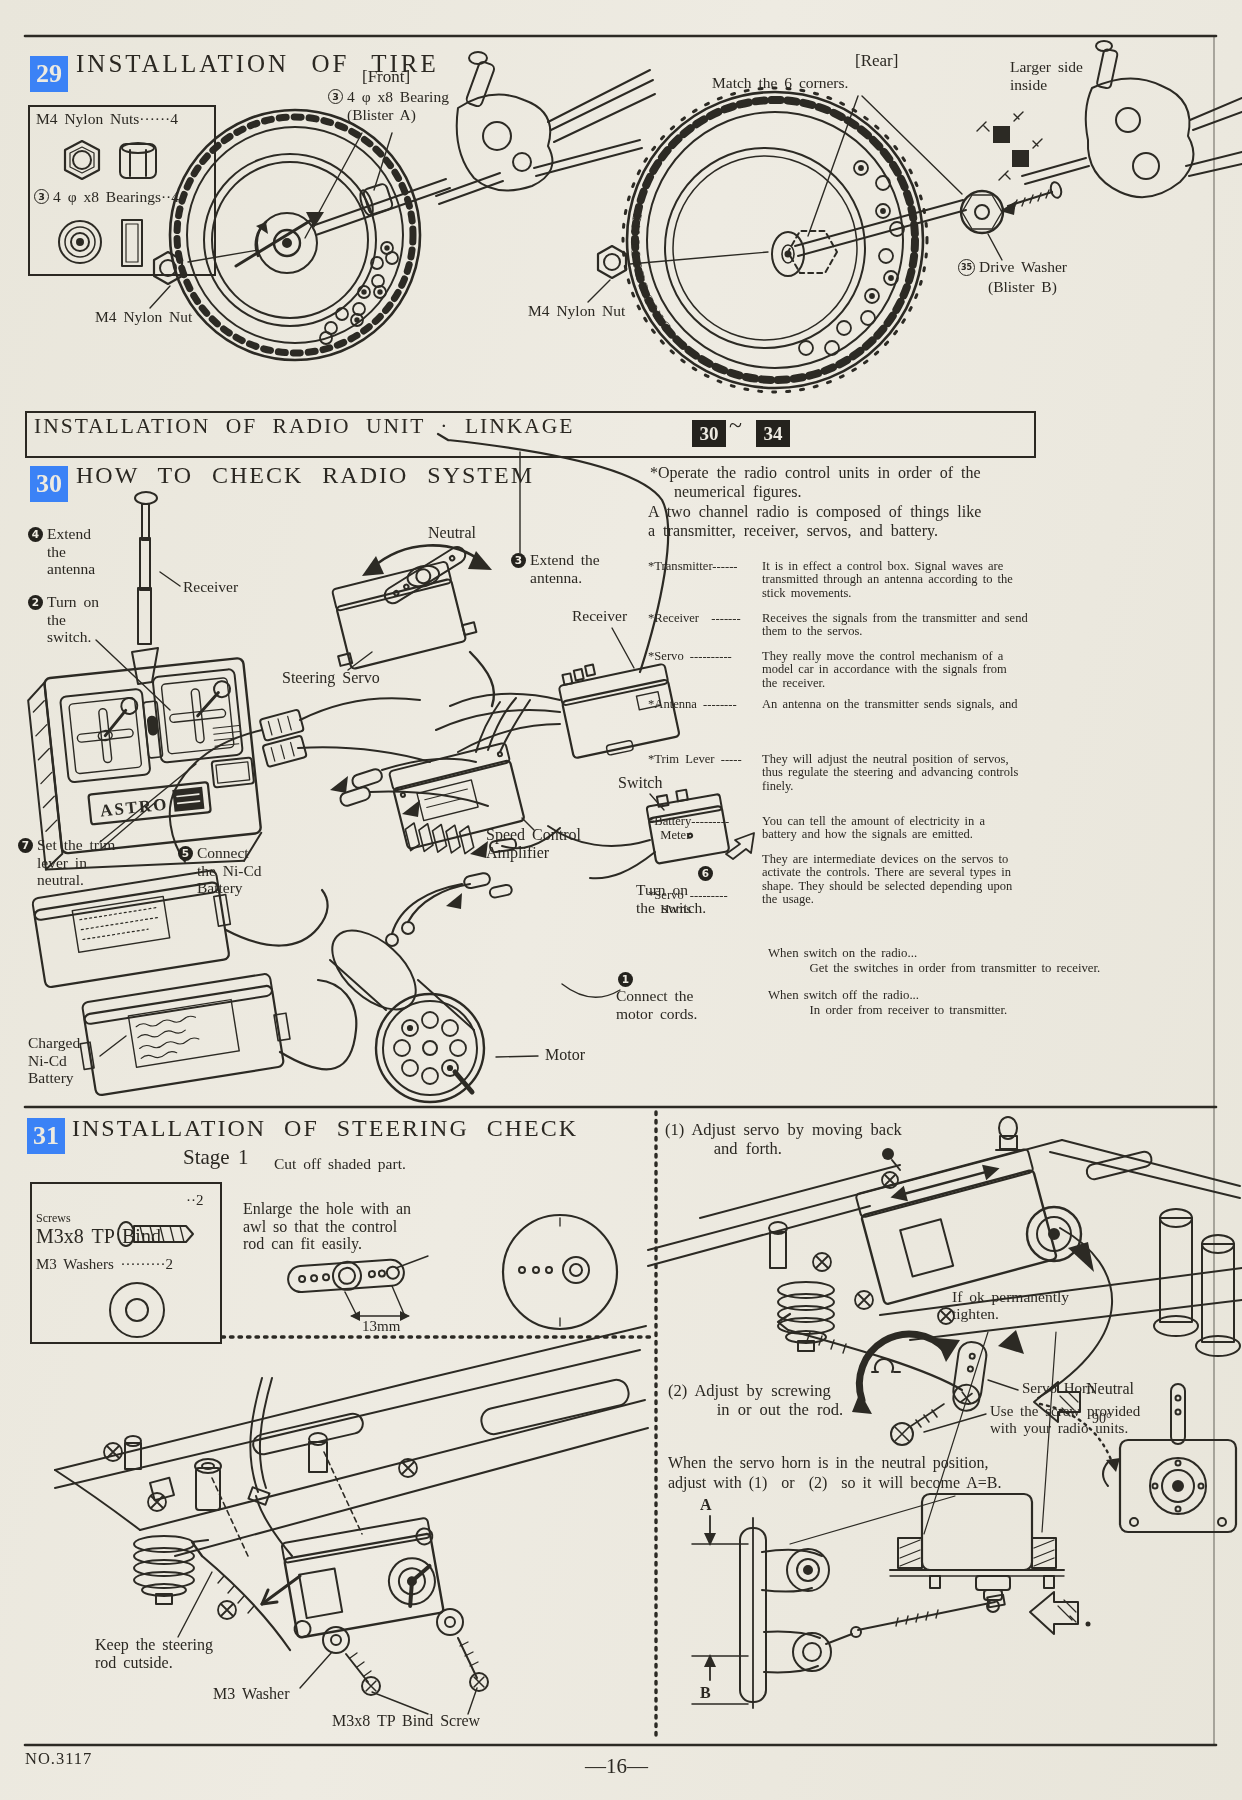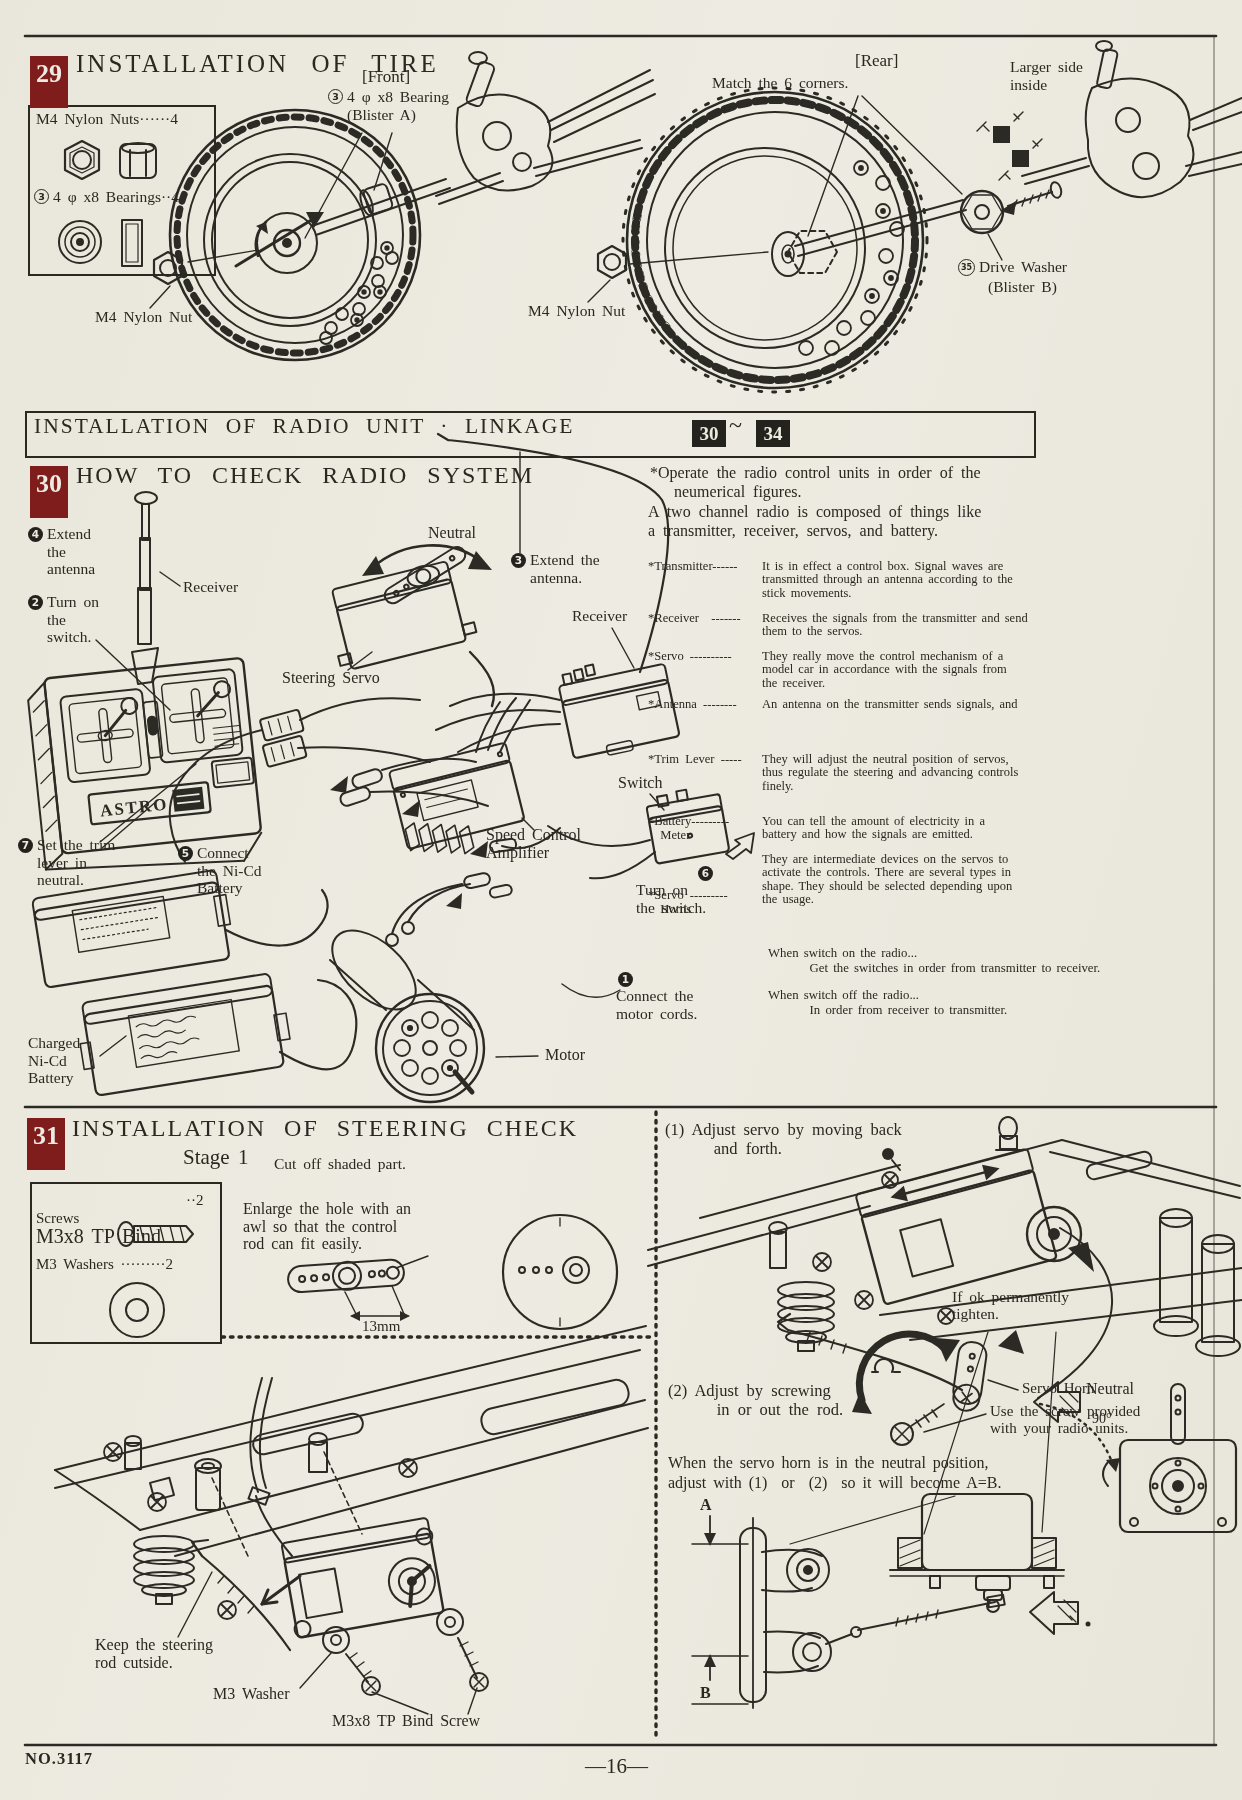--- a/index.html
+++ b/index.html
@@ -4,21 +4,21 @@
 <style>
   html,body{margin:0;padding:0}
   body{
     width:1242px;height:1800px;position:relative;overflow:hidden;
     background:linear-gradient(105deg,#e9e6db 0%,#eeebe2 45%,#e8e5da 100%);
     font-family:"Liberation Serif",serif;color:#2b2822;
   }
   .lbl{position:absolute;white-space:pre;color:#2b2822;font-family:"Liberation Serif",serif;
        font-size:15.5px;line-height:17.5px;word-spacing:3px}
   .flex{display:flex;gap:4px;align-items:flex-start}
-  .secnum{position:absolute;width:38px;height:52px;background:#7f1d1d;color:#edeae1;
+  .secnum{position:absolute;width:38px;height:36px;background:#3b82f6;color:#edeae1;
           font:bold 26px/36px "Liberation Serif",serif;text-align:center}
   .rbadge{position:absolute;width:34px;height:27px;background:#24221d;color:#edeae1;
           font:bold 19px/27px "Liberation Serif",serif;text-align:center}
   .nbul{flex:none;width:15px;height:15px;border-radius:50%;background:#24221d;color:#edeae1;
         font:bold 10.5px/15px "DejaVu Sans",sans-serif;text-align:center;margin-top:2px}
   .nbul.abs{position:absolute}
   .circ{flex:none;width:15px;height:15px;border-radius:50%;border:1.4px solid #2b2822;
         font:bold 9.5px/14px "DejaVu Sans",sans-serif;text-align:center;margin-top:1px;box-sizing:border-box}
   .box{position:absolute;border:2.2px solid #2b2822}
   .banner{position:absolute;border:2.4px solid #2b2822}
@@ -751,21 +751,21 @@
 <div class="lbl" style="left:768px;top:988px;font-size:12.8px;line-height:14.5px;word-spacing:2px">When switch off the radio...
         In order from receiver to transmitter.</div>
 
 <div class="secnum" style="left:27px;top:1118px">31</div>
 <div class="lbl" style="left:72px;top:1120px;font-size:24px;letter-spacing:2px;word-spacing:10px">INSTALLATION OF STEERING CHECK</div>
 <div class="lbl" style="left:183px;top:1149px;font-size:21px">Stage 1</div>
 <div class="lbl" style="left:274px;top:1155px;font-size:15.5px">Cut off shaded part.</div>
 
 <div class="lbl" style="left:36px;top:1228px;font-size:20px">M3x8 TP Bind</div>
 <div class="lbl" style="left:186px;top:1192px;font-size:15px">··2</div>
-<div class="lbl" style="left:36px;top:1210px;font-size:15px">Screws</div>
+<div class="lbl" style="left:36px;top:1210px;font-size:12px">Screws</div>
 <div class="lbl" style="left:36px;top:1256px;font-size:15px">M3 Washers ·········2</div>
 
 <div class="lbl" style="left:243px;top:1200px;font-size:16px;line-height:17.5px">Enlarge the hole with an
 awl so that the control
 rod can fit easily.</div>
 <div class="lbl" style="left:362px;top:1318px;font-size:15px">13mm</div>
 <div class="lbl" style="left:95px;top:1636px;font-size:16px;line-height:18px">Keep the steering
 rod cutside.</div>
 <div class="lbl" style="left:213px;top:1685px;font-size:16px">M3 Washer</div>
 <div class="lbl" style="left:332px;top:1712px;font-size:16px">M3x8 TP Bind Screw</div>
@@ -779,16 +779,16 @@
 with your radio units.</div>
 <div class="lbl" style="left:668px;top:1453px;font-size:16px;line-height:19.5px;word-spacing:3px">When the servo horn is in the neutral position,
 adjust with (1)  or  (2)  so it will become A=B.</div>
 <div class="lbl" style="left:952px;top:1288px;font-size:15.5px;line-height:17px">If ok permanently
 tighten.</div>
 <div class="lbl" style="left:1086px;top:1380px;font-size:16px">Neutral</div>
 <div class="lbl" style="left:1092px;top:1410px;font-size:14px">90°</div>
 <div class="lbl" style="left:700px;top:1496px;font-size:16px;font-weight:bold">A</div>
 <div class="lbl" style="left:700px;top:1684px;font-size:16px;font-weight:bold">B</div>
 
-<div class="lbl" style="left:25px;top:1750px;font-size:16.5px;font-weight:bold;letter-spacing:1px">NO.3117</div>
+<div class="lbl" style="left:25px;top:1750px;font-size:16.5px;font-weight:normal;letter-spacing:1px">NO.3117</div>
 <div class="lbl" style="left:585px;top:1758px;font-size:21px">—16—</div>
 
 <div class="edge"></div>
 
 </body></html>

